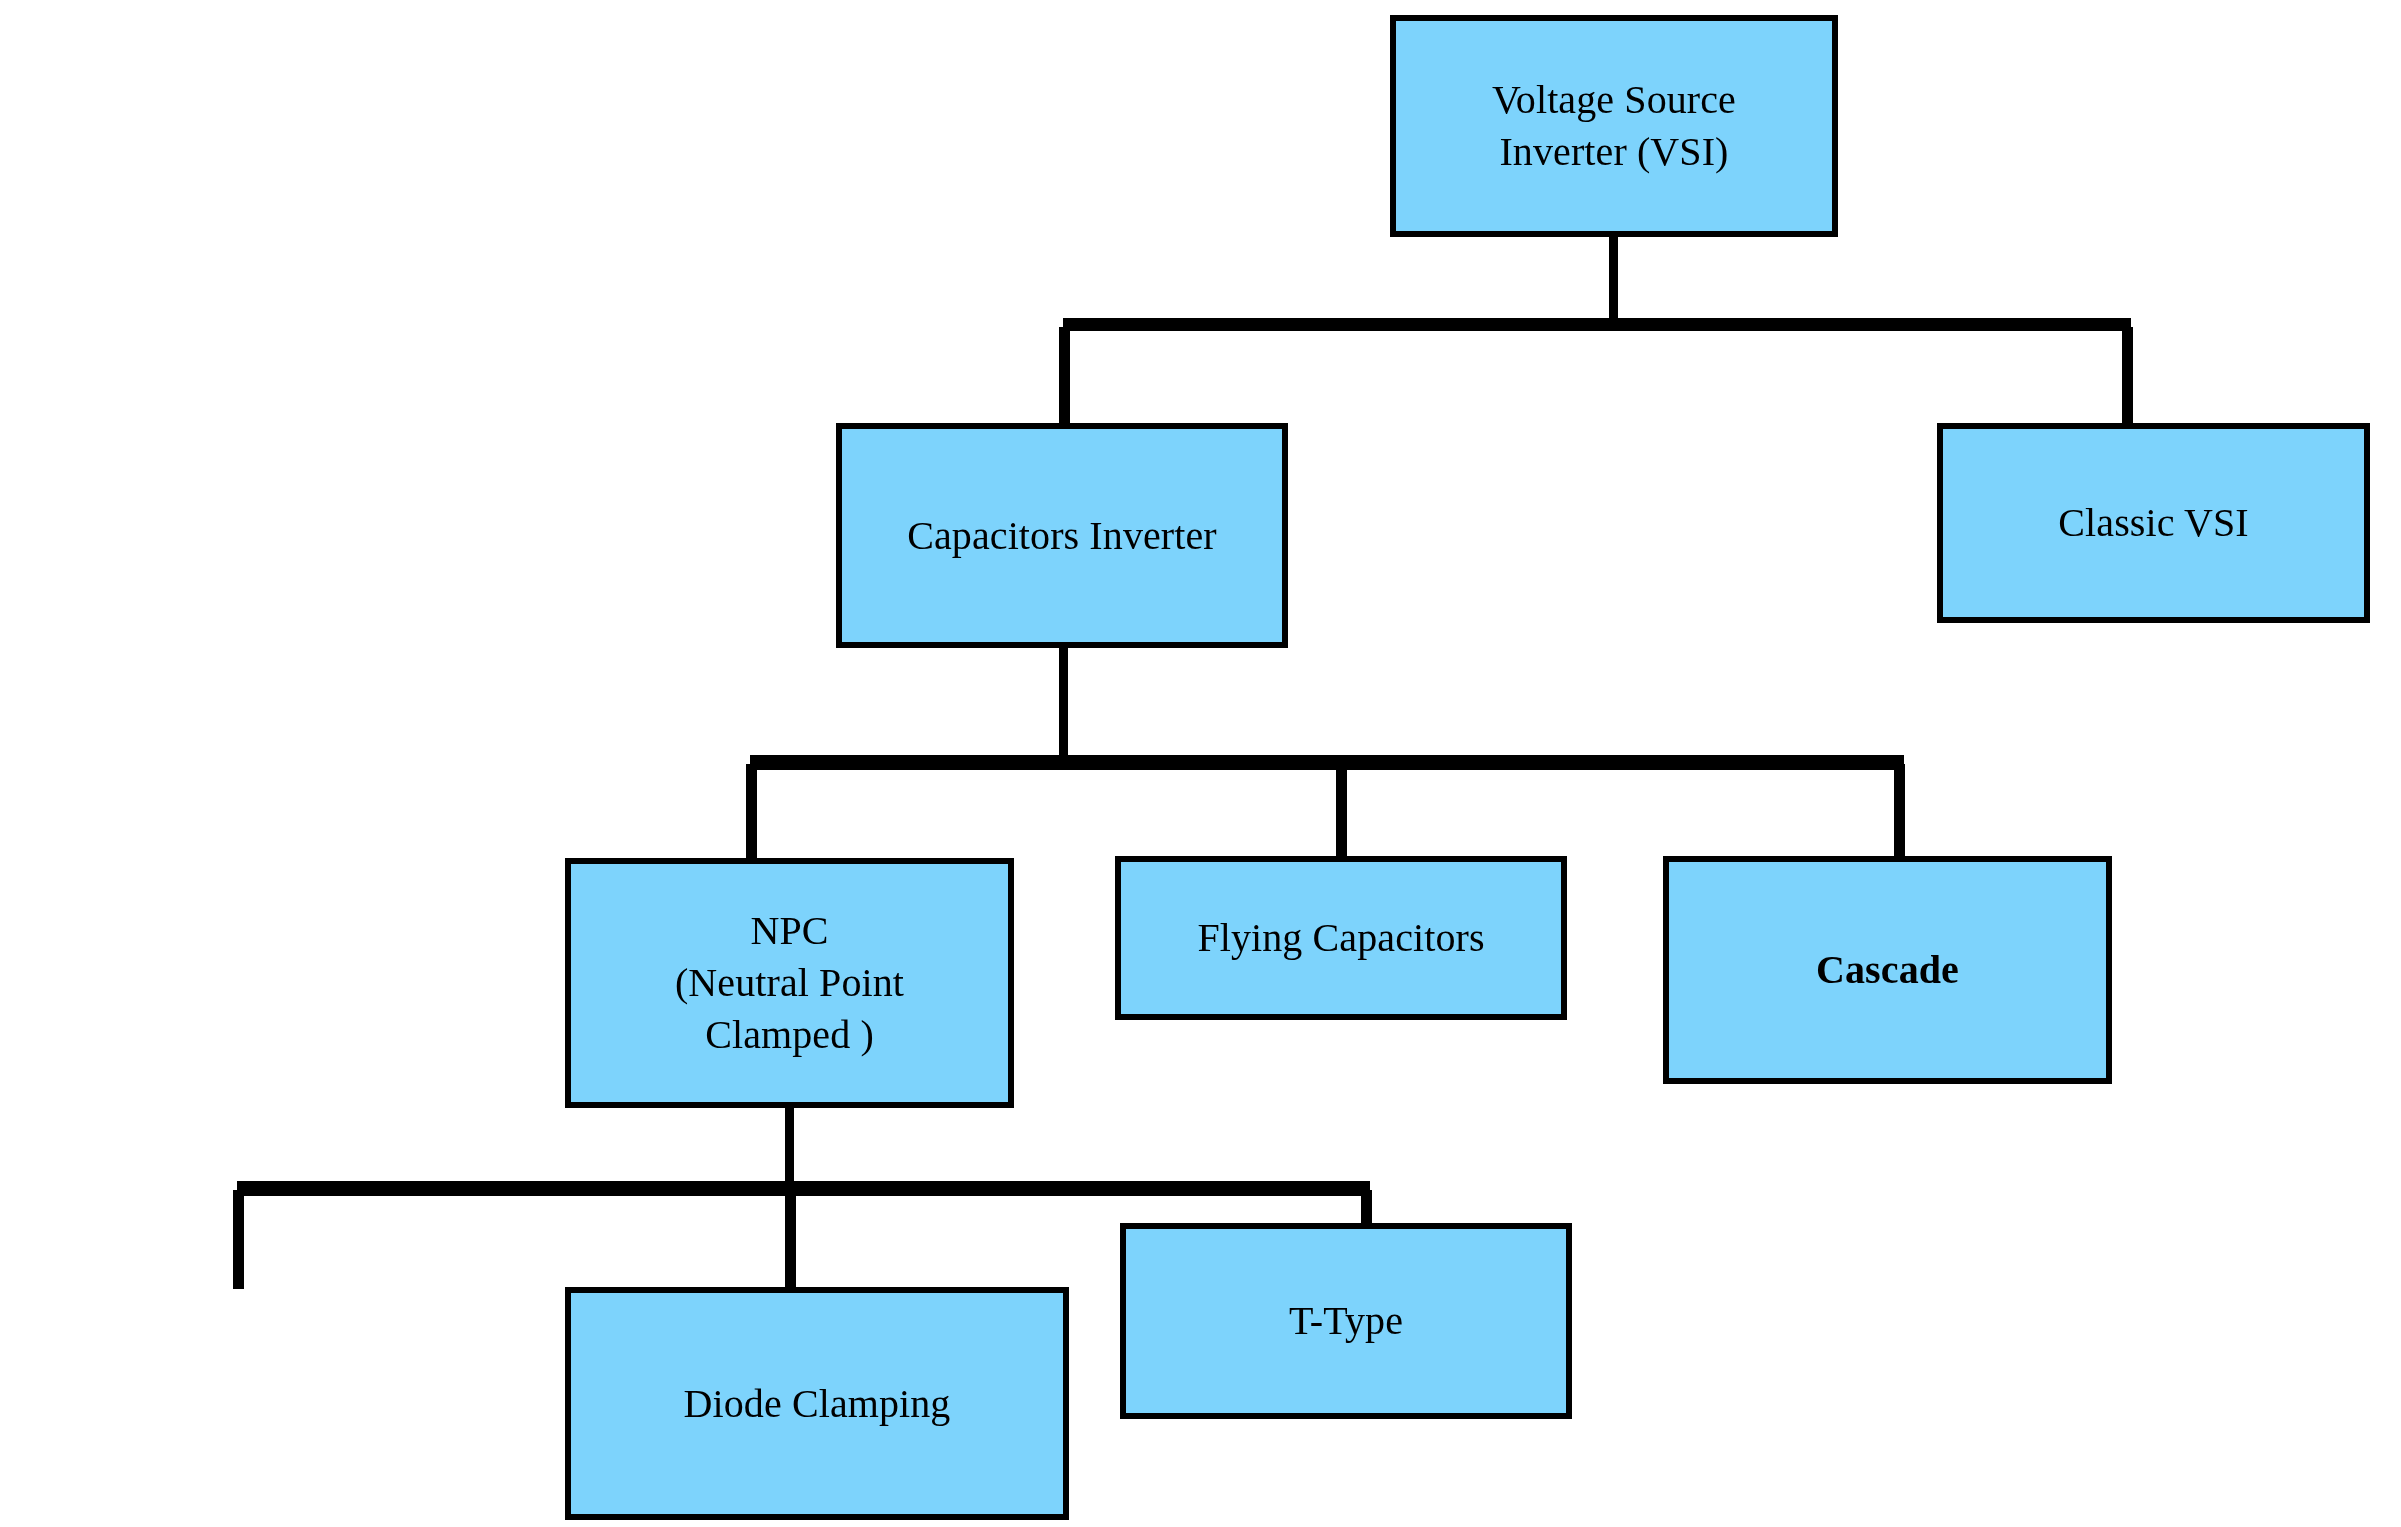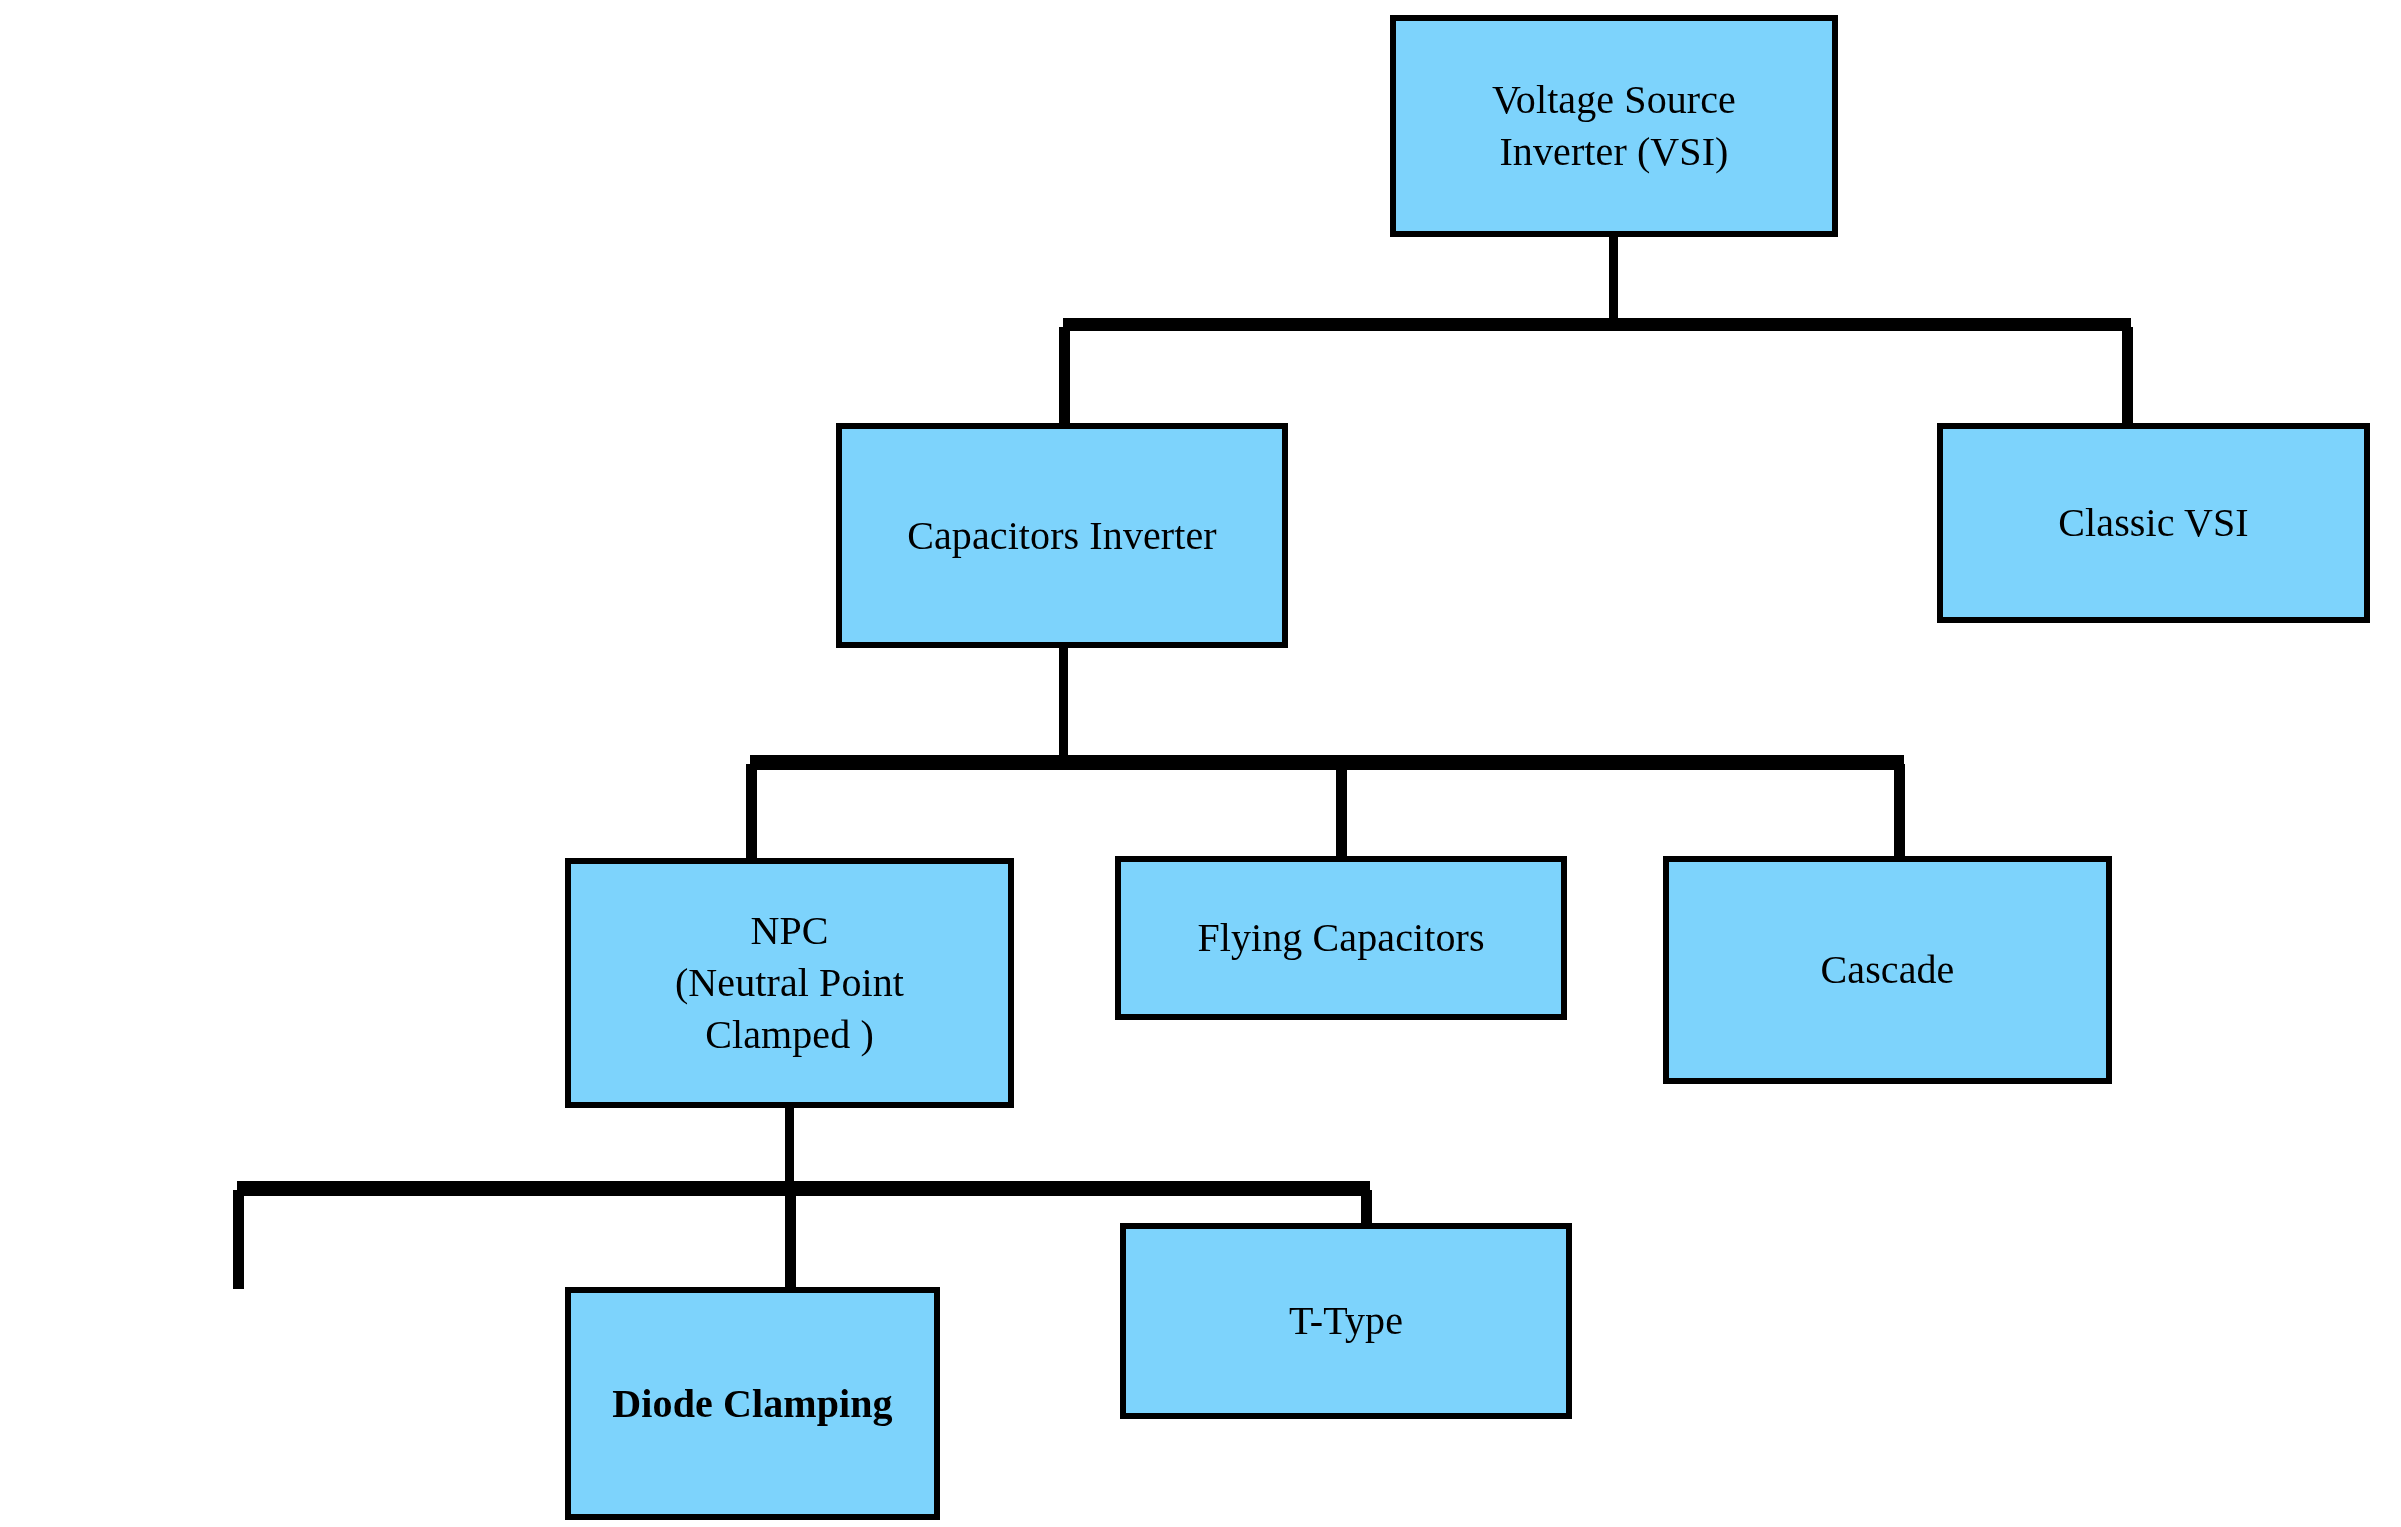--- a/index.html
+++ b/index.html
@@ -40,23 +40,23 @@
     letter-spacing: 0.1px;
     white-space: pre-line;
     padding: 0 7.5px;
   }
   
   #node-vsi          { left: 1390px; top:   15px; width:  448px; height: 222px; }
   #node-multilevel   { left: 836px; top:  423px; width:  452px; height: 225px; }
   #node-classic      { left: 1937px; top:  423px; width:  433px; height: 200px; }
   #node-npc          { left:  565px; top: 858px; width:  449px; height: 250px; }
   #node-flying       { left: 1115px; top: 856px; width:  452px; height: 164px; }
-  #node-cascade      { left: 1663px; top: 856px; width:  449px; height: 228px; }
+  #node-cascade      { left: 1663px; top: 856px; width:  449px; height: 228px; font-weight: bold; }
   #node-anpc         { left:   12px; top: 1287px; width:  457px; height: 233px; }
-  #node-diode        { left:  565px; top: 1287px; width:  375px; height: 233px; font-weight: bold; }
+  #node-diode        { left:  565px; top: 1287px; width:  504px; height: 233px; }
   #node-ttype        { left: 1120px; top: 1223px; width:  452px; height: 196px; }
 
   
   
   #c1-stem    { left: 1609px; top:  237px; width: 9px; height: 90px; }
   
   #c1-bus     { left: 1063px; top:  318px; width: 1068px; height: 13.4px; }
   
   #c1-leg-ml  { left: 1059px; top:  327px; width: 10.5px; height: 98px; }
   

